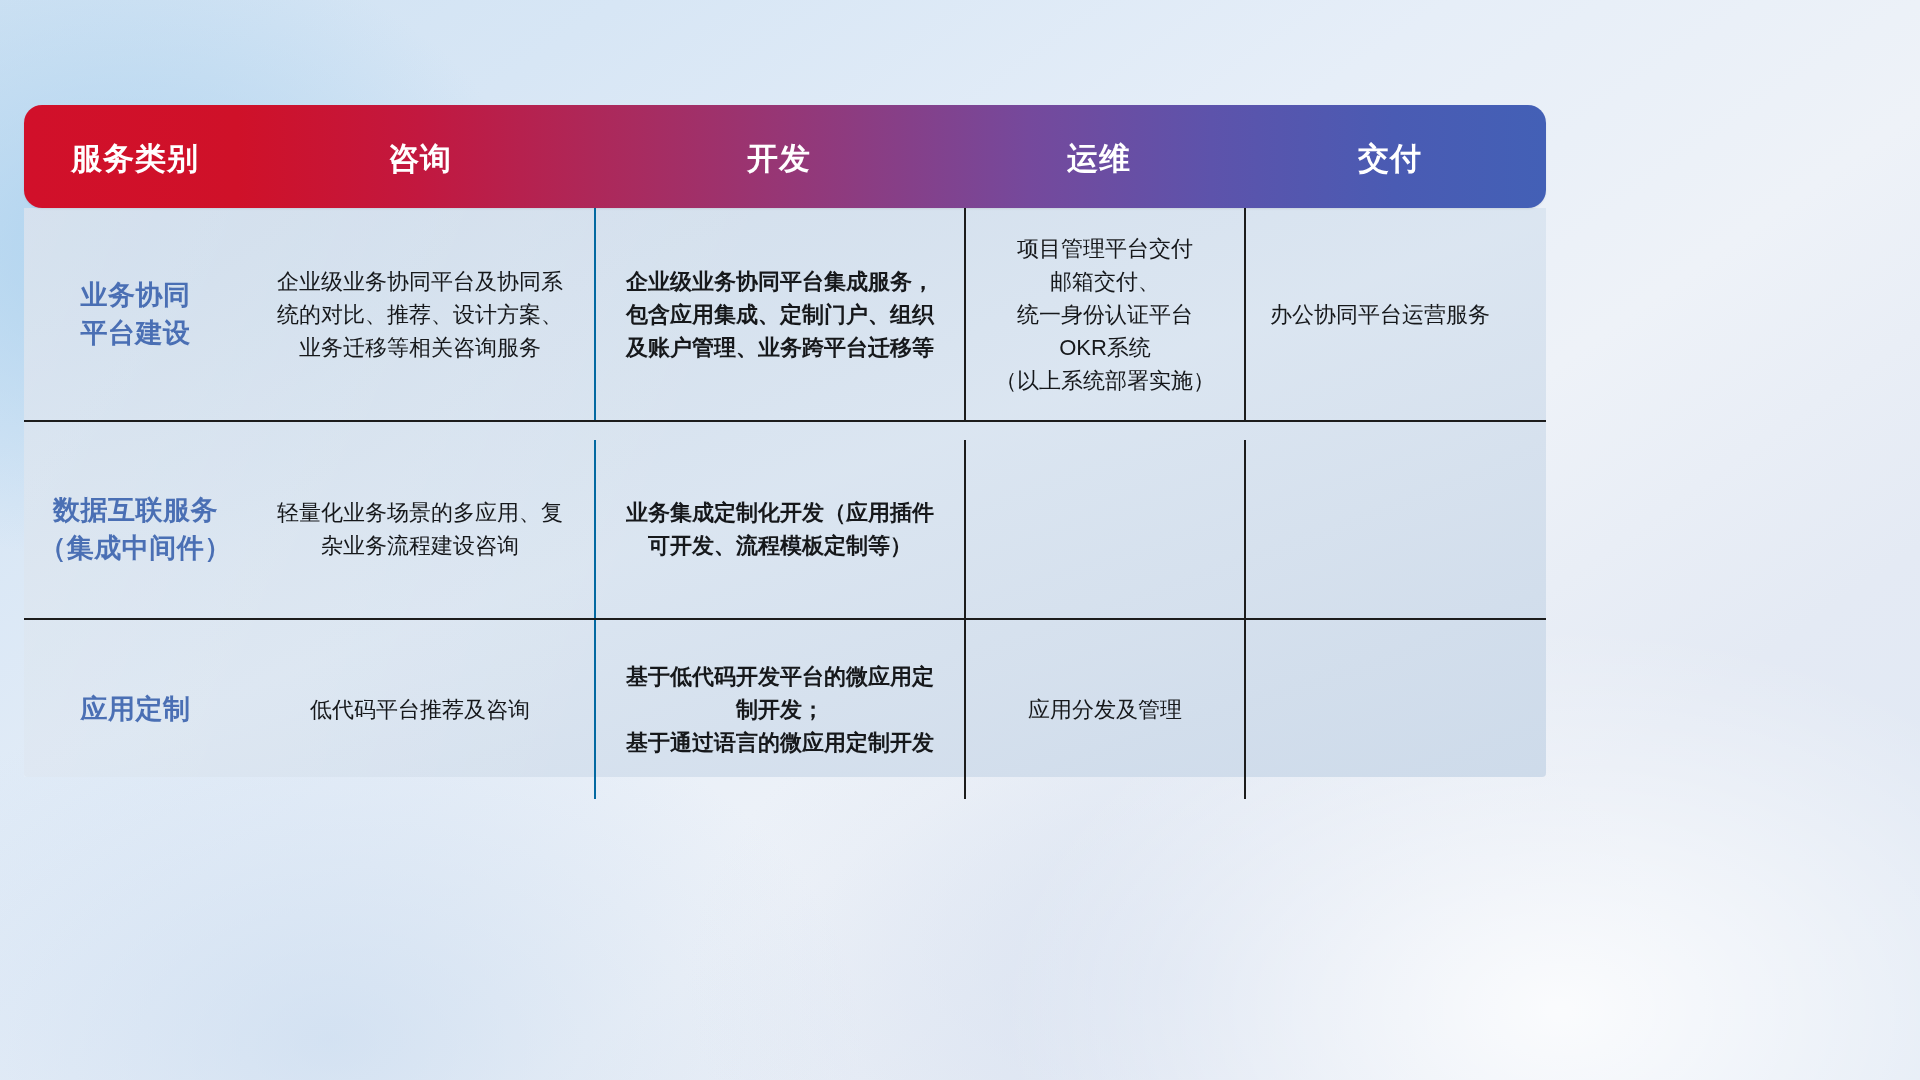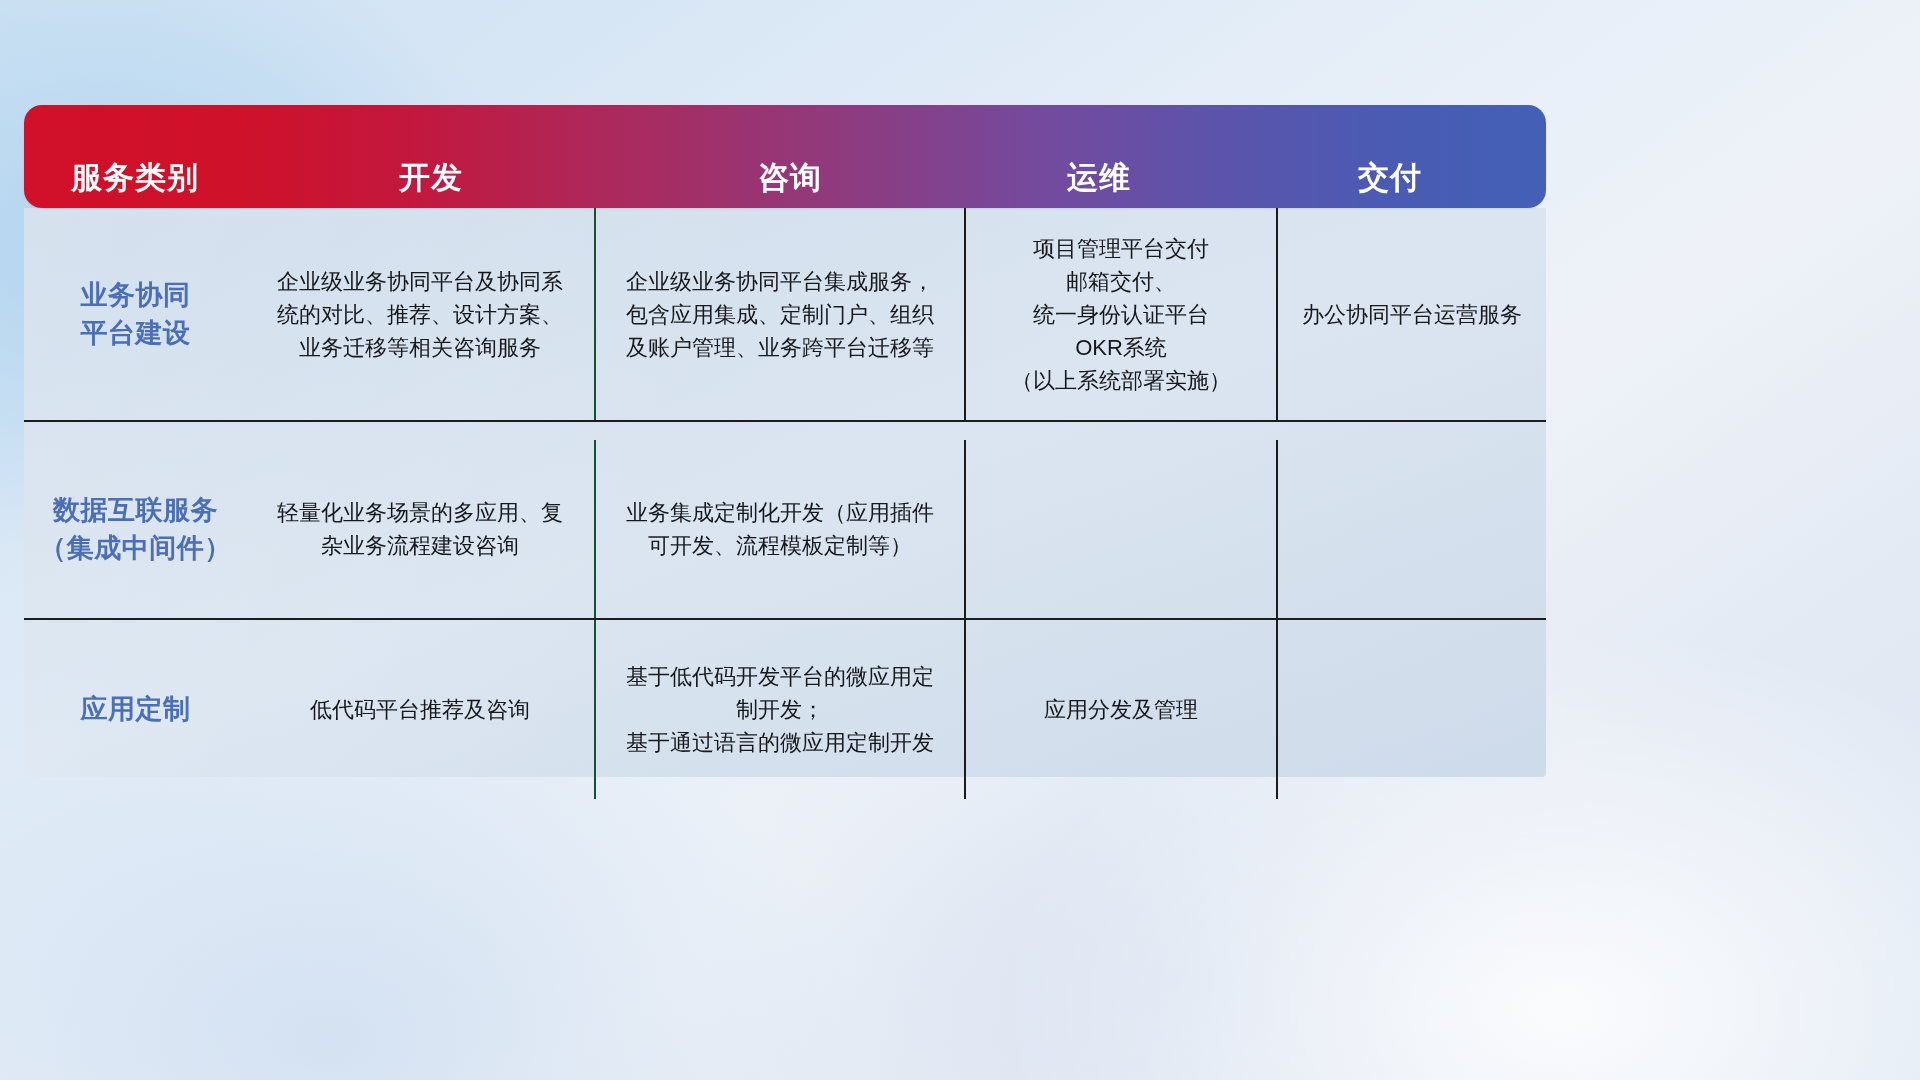--- a/index.html
+++ b/index.html
@@ -31,21 +31,21 @@
       #d1102a 0%, #cf1129 14%, #c2183f 26%, #a92b5f 40%,
       #8e3b7f 54%, #75499c 66%, #5d53ab 78%, #4a5bb3 90%, #4360b6 100%);
     display:flex; align-items:flex-end;
     box-shadow:0 1px 2px rgba(0,0,0,.08);
     z-index:3;
   }
   .th{
     flex:0 0 auto;
     color:#fff; font-weight:bold; font-size:31px;
     text-align:center; letter-spacing:1px;
-    padding-bottom:9px;
+    padding-bottom:28px;
   }
   .th-0{width:222px;}
   .th-1{width:348px;}
   .th-2{width:370px;}
   .th-3{width:312px;}
   .th-4{width:270px;}
 
   
   .tbody{
     position:absolute; left:0; top:103px;
@@ -76,42 +76,42 @@
     flex:0 0 auto;
     display:flex; align-items:center; justify-content:center;
     text-align:center;
     font-size:22px; color:#16181b; line-height:1.5;
     padding:6px 14px; box-sizing:border-box;
     white-space:pre-line;
   }
   .c0{width:222px;}
   .c1{width:348px; border-left:2px solid #1c1c1c;}
   .c2{width:370px; border-left:2px solid #1c1c1c;}
-  .c3{width:312px; border-left:2px solid #1c1c1c;}
+  .c3{width:280px; border-left:2px solid #1c1c1c;}
   .c4{width:270px;}
 
   .c1{border-left:none;}
-  .row .c2{border-left:2px solid #14532d;}
+  .row .c2{border-left:2px solid #0369a1;font-weight:bold;}
   .row .c3{border-left:2px solid #1c1c1c;}
   .row .c4{border-left:2px solid #1c1c1c;}
 
   .cat{
     font-weight:bold; font-size:27px; color:#4a6fb4;
     line-height:1.42; letter-spacing:.5px;padding-left:15px;
   }
 </style>
 </head>
 <body>
 
 <div id="matrix">
 
   <div class="thead">
     <div class="th th-0">服务类别</div>
+    <div class="th th-1">咨询</div>
     <div class="th th-2">开发</div>
-    <div class="th th-1">咨询</div>
     <div class="th th-4">运维</div>
     <div class="th th-3">交付</div>
   </div>
 
   <div class="tbody"></div>
 
   <div class="rows">
 
     <div class="row row-0">
       <div class="td c0 cat">业务协同

